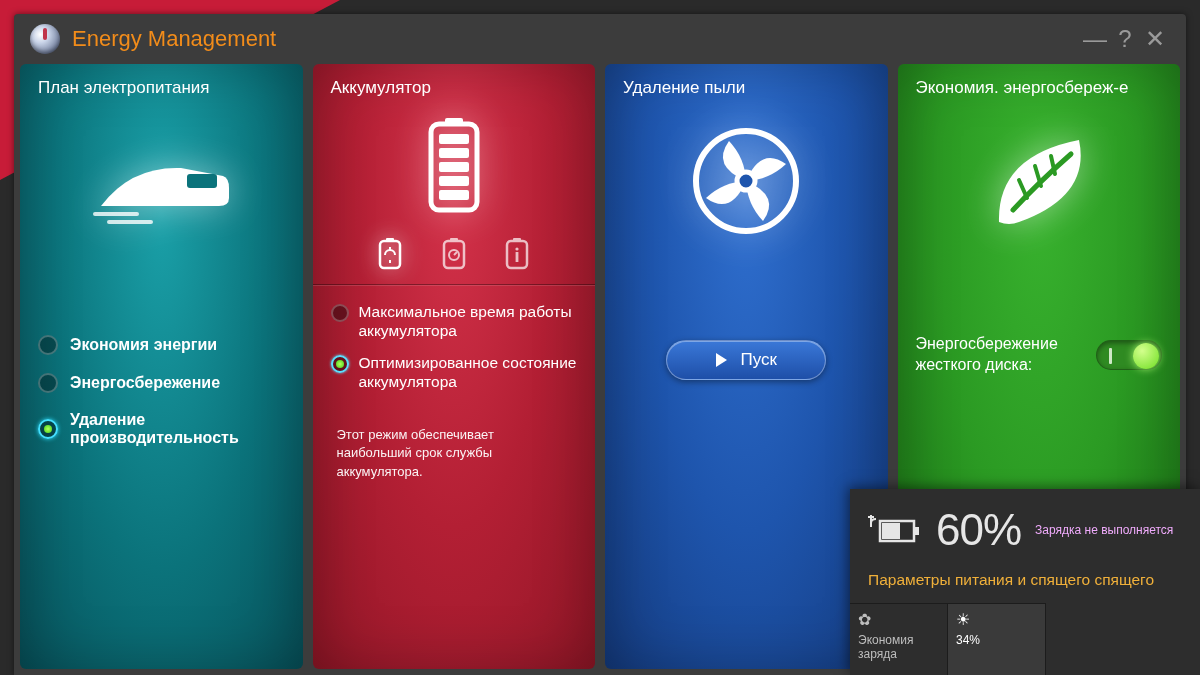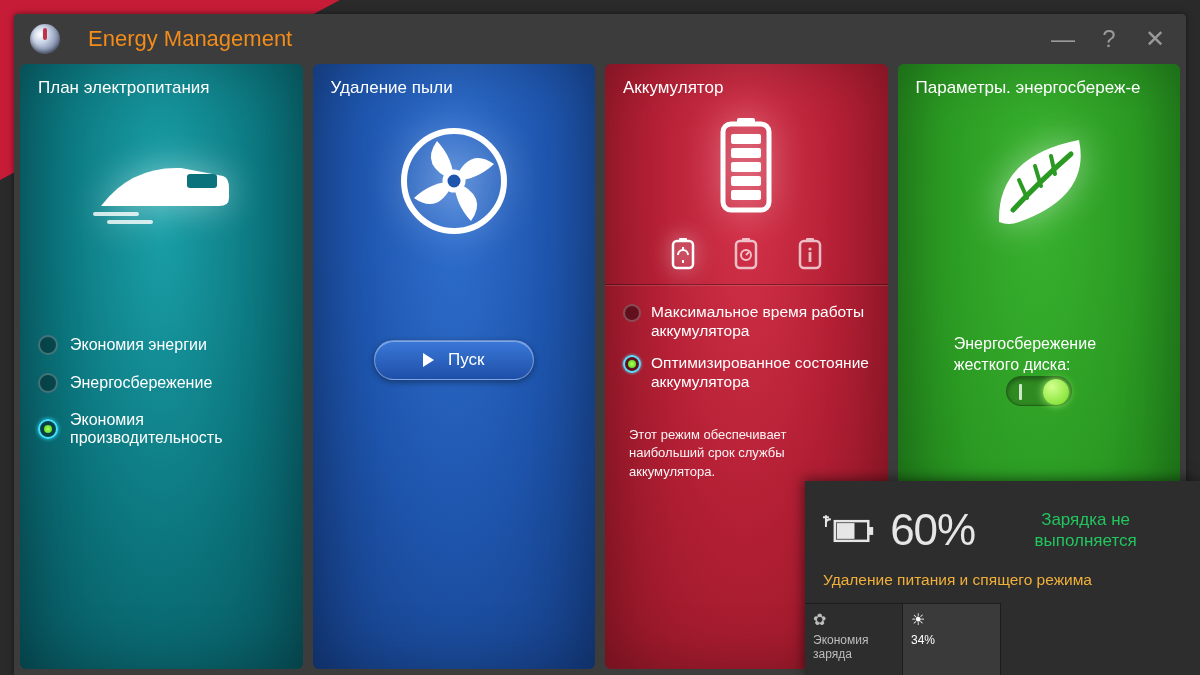--- a/index.html
+++ b/index.html
@@ -26,21 +26,21 @@
 
   .app {
     position: absolute; top: 14px; left: 14px; right: 14px; bottom: 0;
     background: #3c3c3c;
     border-radius: 4px 4px 0 0;
     display: flex; flex-direction: column;
     box-shadow: 0 0 6px rgba(0,0,0,0.5);
   }
   .titlebar {
     height: 50px; display:flex; align-items:center; padding: 0 16px;
-    color: #f28c1a; font-size: 22px; font-weight: 500; gap: 16px;
+    color: #f28c1a; font-size: 22px; font-weight: 500;
   }
   .titlebar .logo {
     width: 30px; height:30px; border-radius:50%;
     background: radial-gradient(circle at 35% 35%, #fff 0%, #c9d4e8 30%, #3c4a6e 100%);
     margin-right: 12px; position:relative;
     box-shadow: inset 0 -2px 4px rgba(0,0,0,0.4);
   }
   .titlebar .logo::after{
     content:""; position:absolute; width:4px; height:12px; background:#c0344a;
     left:13px; top:4px; border-radius:2px; transform-origin: bottom center;
@@ -62,21 +62,21 @@
   .c-red    { background: radial-gradient(ellipse at 50% 20%, #d4324a 0%, #b31f34 50%, #8f1626 100%); }
   .c-blue   { background: radial-gradient(ellipse at 50% 22%, #2f6fcf 0%, #1e55ad 50%, #143a7d 100%); }
   .c-green  { background: radial-gradient(ellipse at 50% 22%, #38b22e 0%, #2b9a23 50%, #1c7316 100%); }
 
   .hero {
     height: 150px; display:flex; align-items:center; justify-content:center;
   }
   .hero svg { filter: drop-shadow(0 0 18px rgba(255,255,255,0.45)); }
 
   
-  .opt-list { margin-top: 70px; }
+  .opt-list { margin-top: 70px; font-weight: bold; }
   .opt { display:flex; align-items:center; gap:12px; padding: 9px 0; font-size:16px; cursor:pointer; }
   .opt .radio {
     width:20px; height:20px; border-radius:50%; border:2px solid rgba(255,255,255,0.25);
     background: rgba(0,0,0,0.35); position:relative; flex-shrink:0;
   }
   .opt.selected .radio { border-color:#44e0ff; box-shadow:0 0 4px #2adfff; }
   .opt.selected .radio::after{
     content:""; position:absolute; inset:4px; border-radius:50%;
     background: radial-gradient(circle,#b6ff57,#3fcf1a);
   }
@@ -105,43 +105,43 @@
     margin: 84px auto 0 auto; width:160px; height:40px; border-radius:20px;
     background: linear-gradient(#3a78d8,#1e4fa8);
     border:1px solid rgba(255,255,255,0.35);
     display:flex; align-items:center; justify-content:center; gap:14px;
     font-size:17px; cursor:pointer;
     box-shadow: inset 0 1px 0 rgba(255,255,255,0.35), 0 2px 6px rgba(0,0,0,0.4);
   }
   .pillbtn .tri{ width:0;height:0;border-left:11px solid #fff;border-top:7px solid transparent;border-bottom:7px solid transparent;}
 
   
-  .grow{ display:flex; align-items:center; justify-content:space-between; margin-top:78px; font-size:16px; line-height:1.3;flex-direction:column;}
+  .grow{ display:flex; align-items:center; justify-content:space-between; margin-top:78px; font-size:16px; line-height:1.3;}
   .toggle{
     width:66px; height:30px; border-radius:15px; background:#2f8a22;
     border:1px solid rgba(0,0,0,0.3); position:relative; cursor:pointer; flex-shrink:0;
     box-shadow: inset 0 2px 5px rgba(0,0,0,0.4);
   }
   .toggle .bar{ position:absolute; left:12px; top:7px; width:3px; height:16px; background:#cfe8c7; border-radius:1px;}
   .toggle .knob{
     position:absolute; right:2px; top:2px; width:26px; height:26px; border-radius:50%;
     background: radial-gradient(circle at 35% 30%, #d3ff8d, #6fde23);
     box-shadow: 0 0 8px rgba(180,255,120,0.9);
   }
 
   
   .flyout{
-    position:absolute; right:0; bottom:0; width:395px;
-    background:#2d2d2d; color:#e6e6e6; padding:24px 18px 0 18px;
+    position:absolute; right:0; bottom:0; width:350px;
+    background:#2d2d2d; color:#e6e6e6; padding:16px 18px 0 18px;
     box-shadow: -2px -2px 12px rgba(0,0,0,0.5);
     font-size:14px;
   }
   .flyout .row1{ display:flex; align-items:center; gap:14px;}
   .flyout .pct{ font-size:44px; font-weight:300; letter-spacing:-1px;}
-  .flyout .status{ font-size:17px; line-height:1.25; color:#22c55e;text-align:center;}
+  .flyout .status{ font-size:12px; line-height:1.25; color:#f0abfc;text-align:center;}
   .flyout .link{ color:#f0b03a; margin:16px 0 14px 0; cursor:pointer; font-size:15.5px;}
   .flyout .modes{ display:flex; margin:0 -18px;}
   .flyout .mode{
     flex:0 0 98px; height:72px; border-right:1px solid #1c1c1c; border-top:1px solid #1c1c1c;
     padding:6px 8px; font-size:12px; color:#bdbdbd; display:flex; flex-direction:column; gap:4px;
     cursor:pointer;
   }
   .flyout .mode.active{ background:#3a3a3a; color:#fff;}
   .flyout .mode .mi{ font-size:16px;}
 </style>
@@ -192,23 +192,73 @@
         <div class="opt">
           <span class="radio"></span>
           <span>Экономия энергии</span>
         </div>
         <div class="opt">
           <span class="radio"></span>
           <span>Энергосбережение</span>
         </div>
         <div class="opt selected">
           <span class="radio"></span>
-          <span>Экономия производительность</span>
-        </div>
-      </div>
+          <span>Удаление производительность</span>
+        </div>
+      </div>
+    </div>
+
+    <div class="card c-red">
+      <h2>Аккумулятор</h2>
+      <div class="hero" style="height:120px">
+        <svg width="70" height="100" viewBox="0 0 70 100">
+          <rect x="26" y="2" width="18" height="8" rx="2" fill="#fff"></rect>
+          <rect x="12" y="8" width="46" height="86" rx="8" fill="none" stroke="#fff" stroke-width="5"></rect>
+          <rect x="20" y="18" width="30" height="10" rx="2" fill="#fff"></rect>
+          <rect x="20" y="32" width="30" height="10" rx="2" fill="#fff"></rect>
+          <rect x="20" y="46" width="30" height="10" rx="2" fill="#fff"></rect>
+          <rect x="20" y="60" width="30" height="10" rx="2" fill="#fff"></rect>
+          <rect x="20" y="74" width="30" height="10" rx="2" fill="#fff"></rect>
+        </svg>
+      </div>
+      <div class="btabs">
+        <div class="btab active">
+          <svg width="26" height="32" viewBox="0 0 26 32">
+              <rect x="9" y="0" width="8" height="4" rx="1" fill="#fff"></rect>
+              <rect x="3" y="3" width="20" height="27" rx="4" fill="none" stroke="#fff" stroke-width="2.5"></rect>
+              <path d="M8 17 a5 5 0 1 1 10 0 M13 12 v-3 M13 22 v3" stroke="#fff" stroke-width="2" fill="none"></path>
+            </svg>
+        </div>
+        <div class="btab">
+          <svg width="26" height="32" viewBox="0 0 26 32">
+              <rect x="9" y="0" width="8" height="4" rx="1" fill="#fff"></rect>
+              <rect x="3" y="3" width="20" height="27" rx="4" fill="none" stroke="#fff" stroke-width="2.5"></rect>
+              <circle cx="13" cy="17" r="5" fill="none" stroke="#fff" stroke-width="2"></circle>
+              <line x1="13" y1="17" x2="16" y2="14" stroke="#fff" stroke-width="2"></line>
+            </svg>
+        </div>
+        <div class="btab">
+          <svg width="26" height="32" viewBox="0 0 26 32">
+              <rect x="9" y="0" width="8" height="4" rx="1" fill="#fff"></rect>
+              <rect x="3" y="3" width="20" height="27" rx="4" fill="none" stroke="#fff" stroke-width="2.5"></rect>
+              <circle cx="13" cy="11" r="1.6" fill="#fff"></circle>
+              <rect x="11.6" y="14" width="2.8" height="10" fill="#fff"></rect>
+            </svg>
+        </div>
+      </div>
+      <hr>
+      <div class="bopt">
+        <span class="radio"></span>
+        <span>Максимальное время работы аккумулятора</span>
+      </div>
+      <div class="bopt selected">
+        <span class="radio"></span>
+        <span>Оптимизированное состояние аккумулятора</span>
+      </div>
+      <div class="bdesc">Этот режим обеспечивает наибольший срок службы аккумулятора.</div>
     </div>
 
     <div class="card c-blue">
       <h2>Удаление пыли</h2>
       <div class="hero">
         <svg width="110" height="110" viewBox="0 0 110 110">
           <circle cx="55" cy="55" r="50" fill="none" stroke="#fff" stroke-width="6"></circle>
           <g fill="#fff">
             <path d="M55 55 Q70 20 95 38 Q78 54 55 55"></path>
             <path d="M55 55 Q90 70 72 95 Q56 78 55 55"></path>
@@ -217,72 +267,22 @@
           </g>
           <circle cx="55" cy="55" r="9" fill="#1e55ad" stroke="#fff" stroke-width="5"></circle>
         </svg>
       </div>
       <div class="pillbtn">
         <span class="tri"></span>
         <span>Пуск</span>
       </div>
     </div>
 
-    <div class="card c-red">
-      <h2>Аккумулятор</h2>
-      <div class="hero" style="height:120px">
-        <svg width="70" height="100" viewBox="0 0 70 100">
-          <rect x="26" y="2" width="18" height="8" rx="2" fill="#fff"></rect>
-          <rect x="12" y="8" width="46" height="86" rx="8" fill="none" stroke="#fff" stroke-width="5"></rect>
-          <rect x="20" y="18" width="30" height="10" rx="2" fill="#fff"></rect>
-          <rect x="20" y="32" width="30" height="10" rx="2" fill="#fff"></rect>
-          <rect x="20" y="46" width="30" height="10" rx="2" fill="#fff"></rect>
-          <rect x="20" y="60" width="30" height="10" rx="2" fill="#fff"></rect>
-          <rect x="20" y="74" width="30" height="10" rx="2" fill="#fff"></rect>
-        </svg>
-      </div>
-      <div class="btabs">
-        <div class="btab active">
-          <svg width="26" height="32" viewBox="0 0 26 32">
-              <rect x="9" y="0" width="8" height="4" rx="1" fill="#fff"></rect>
-              <rect x="3" y="3" width="20" height="27" rx="4" fill="none" stroke="#fff" stroke-width="2.5"></rect>
-              <path d="M8 17 a5 5 0 1 1 10 0 M13 12 v-3 M13 22 v3" stroke="#fff" stroke-width="2" fill="none"></path>
-            </svg>
-        </div>
-        <div class="btab">
-          <svg width="26" height="32" viewBox="0 0 26 32">
-              <rect x="9" y="0" width="8" height="4" rx="1" fill="#fff"></rect>
-              <rect x="3" y="3" width="20" height="27" rx="4" fill="none" stroke="#fff" stroke-width="2.5"></rect>
-              <circle cx="13" cy="17" r="5" fill="none" stroke="#fff" stroke-width="2"></circle>
-              <line x1="13" y1="17" x2="16" y2="14" stroke="#fff" stroke-width="2"></line>
-            </svg>
-        </div>
-        <div class="btab">
-          <svg width="26" height="32" viewBox="0 0 26 32">
-              <rect x="9" y="0" width="8" height="4" rx="1" fill="#fff"></rect>
-              <rect x="3" y="3" width="20" height="27" rx="4" fill="none" stroke="#fff" stroke-width="2.5"></rect>
-              <circle cx="13" cy="11" r="1.6" fill="#fff"></circle>
-              <rect x="11.6" y="14" width="2.8" height="10" fill="#fff"></rect>
-            </svg>
-        </div>
-      </div>
-      <hr>
-      <div class="bopt">
-        <span class="radio"></span>
-        <span>Максимальное время работы аккумулятора</span>
-      </div>
-      <div class="bopt selected">
-        <span class="radio"></span>
-        <span>Оптимизированное состояние аккумулятора</span>
-      </div>
-      <div class="bdesc">Этот режим обеспечивает наибольший срок службы аккумулятора.</div>
-    </div>
-
     <div class="card c-green">
-      <h2>Параметры. энергосбереж-е</h2>
+      <h2>Экономия. энергосбереж-е</h2>
       <div class="hero">
         <svg width="120" height="110" viewBox="0 0 120 110">
           <path d="M20 96 Q18 30 100 14 Q112 70 40 96 Q30 100 20 96 Z" fill="#fff"></path>
           <path d="M34 84 Q60 56 92 28" stroke="#2b9a23" stroke-width="5" fill="none" stroke-linecap="round"></path>
           <path d="M48 72 L40 54 M62 60 L56 40 M76 48 L72 30" stroke="#2b9a23" stroke-width="4" fill="none" stroke-linecap="round"></path>
         </svg>
       </div>
       <div class="grow">
         <div style="max-width:170px">Энергосбережение жесткого диска:</div>
         <div class="toggle">
@@ -301,21 +301,21 @@
       <g stroke="#e6e6e6" stroke-width="2" fill="none">
         <path d="M3 2 L3 10 M0 4 L6 4 M3 10 L3 14 M3 10 Q3 6 8 6"></path>
       </g>
       <rect x="12" y="8" width="34" height="20" fill="none" stroke="#e6e6e6" stroke-width="2.5"></rect>
       <rect x="46" y="14" width="5" height="8" fill="#e6e6e6"></rect>
       <rect x="14" y="10" width="18" height="16" fill="#e6e6e6"></rect>
     </svg>
     <div class="pct">60%</div>
     <div class="status">Зарядка не выполняется</div>
   </div>
-  <div class="link">Удаление питания и спящего режима</div>
+  <div class="link">Параметры питания и спящего спящего</div>
   <div class="modes">
     <div class="mode">
       <span class="mi">✿</span>
       <span>Экономия заряда</span>
     </div>
     <div class="mode active">
       <span class="mi">☀</span>
       <span>34%</span>
     </div>
   </div>

